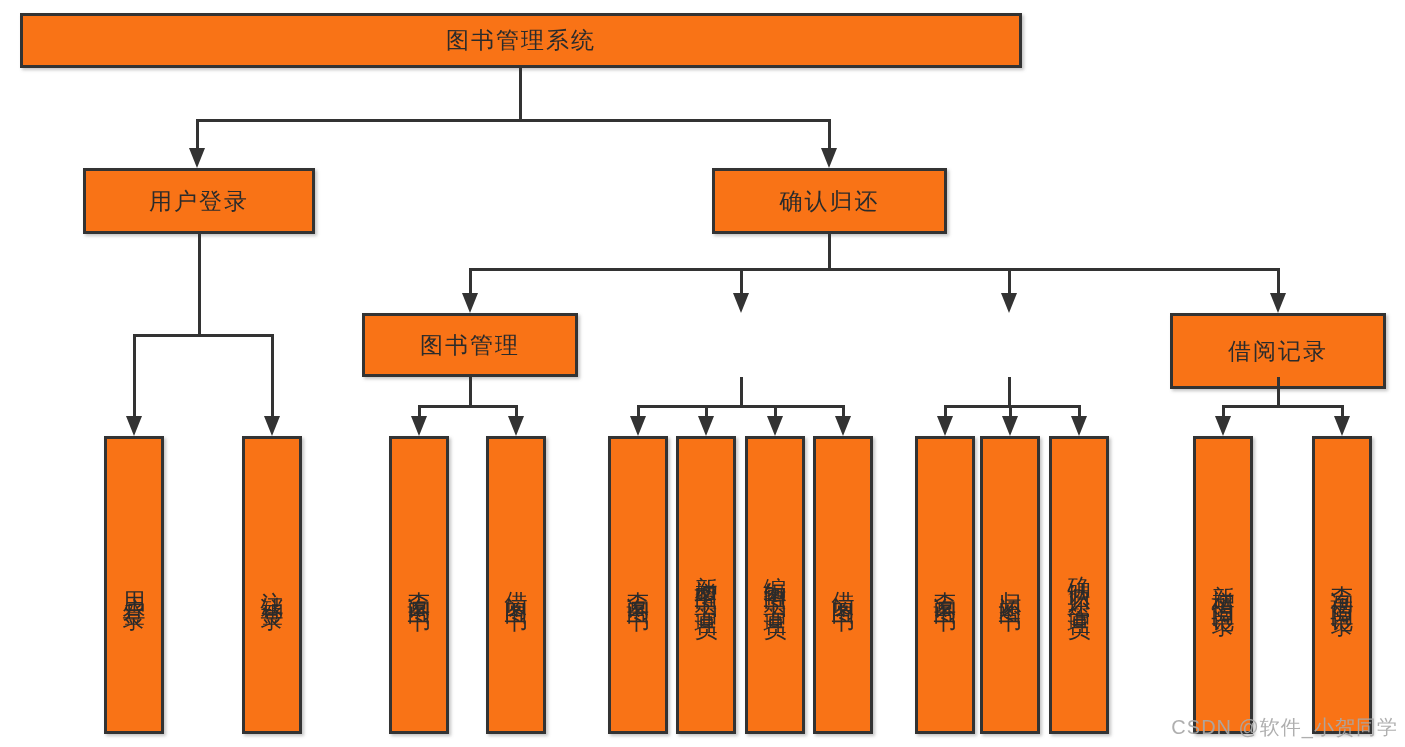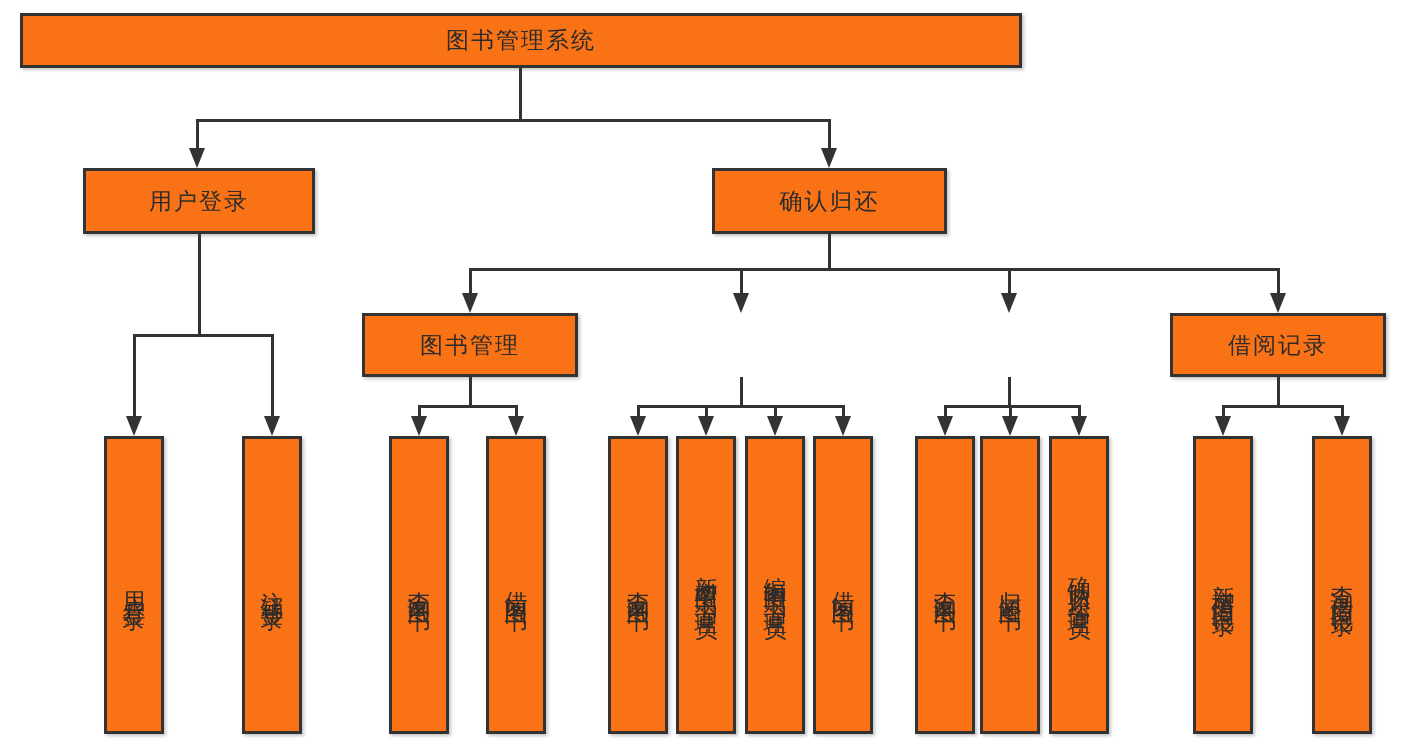--- a/index.html
+++ b/index.html
@@ -66,21 +66,21 @@
   <div class="v" style="left:740px;top:268px;height:27px;"></div>
   <div class="a" style="left:733px;top:293px;"></div>
   <div class="v" style="left:1008px;top:268px;height:27px;"></div>
   <div class="a" style="left:1001px;top:293px;"></div>
   <div class="v" style="left:1277px;top:268px;height:27px;"></div>
   <div class="a" style="left:1270px;top:293px;"></div>
 
   <div class="box" style="left:362px;top:313px;width:216px;height:64px;">
     <span class="hlabel">图书管理</span>
   </div>
-  <div class="box" style="left:1170px;top:313px;width:216px;height:64px;">
+  <div class="box" style="left:1170px;top:313px;width:216px;height:76px;">
     <span class="hlabel">借阅记录</span>
   </div>
 
   <div class="v" style="left:469px;top:377px;height:30px;"></div>
   <div class="h" style="left:418px;top:405px;width:100px;"></div>
   <div class="v" style="left:740px;top:377px;height:30px;"></div>
   <div class="h" style="left:637px;top:405px;width:208px;"></div>
   <div class="v" style="left:1008px;top:377px;height:30px;"></div>
   <div class="h" style="left:944px;top:405px;width:137px;"></div>
   <div class="v" style="left:1277px;top:377px;height:30px;"></div>
@@ -149,14 +149,15 @@
     <span class="vlabel">确认归还（管理员）</span>
   </div>
 
   <div class="box" style="left:1193px;top:436px;width:60px;height:298px;">
     <span class="vlabel">新增借阅记录</span>
   </div>
   <div class="box" style="left:1312px;top:436px;width:60px;height:298px;">
     <span class="vlabel">查询借阅记录</span>
   </div>
 
+  <div class="watermark">CSDN @软件_小贺同学</div>
 
 </div>
 
 </body></html>

